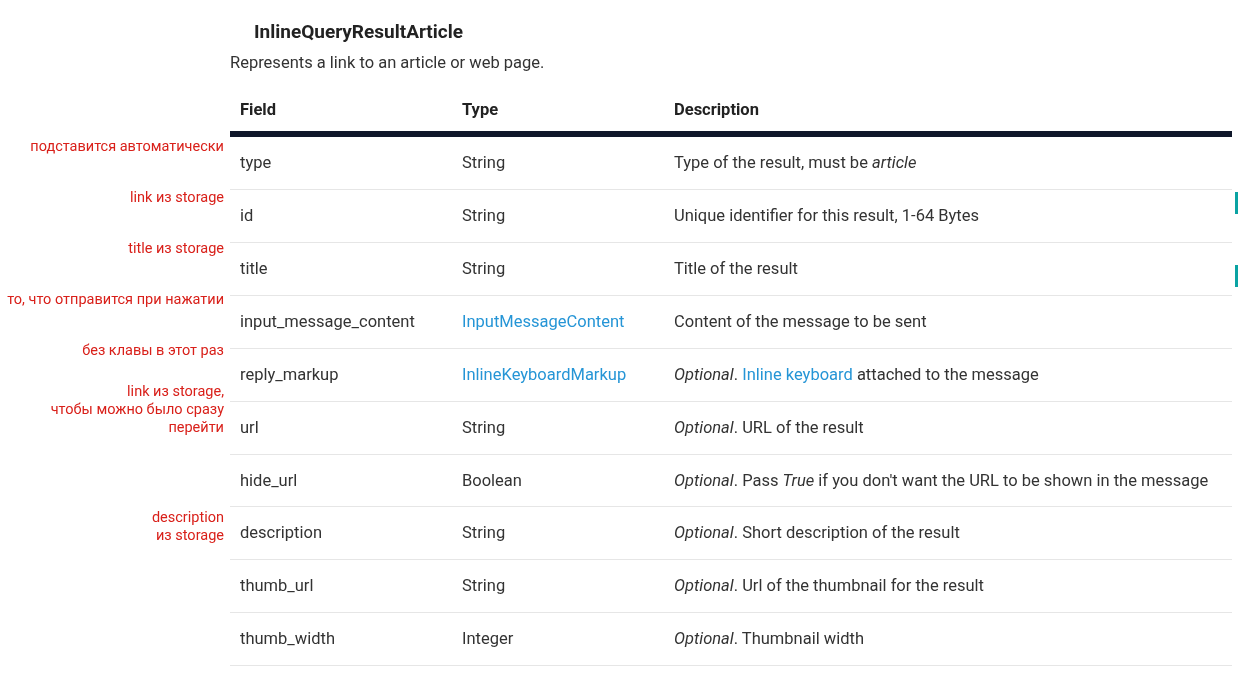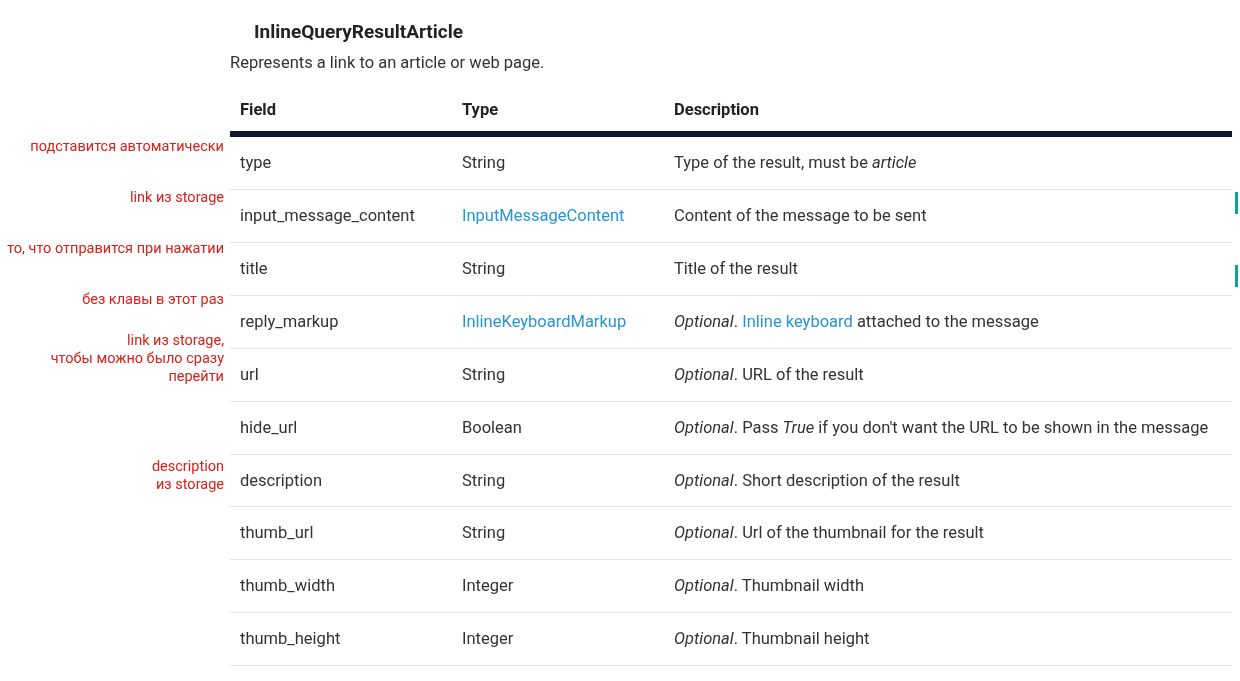--- a/index.html
+++ b/index.html
@@ -81,20 +81,21 @@
   .tickwrap { position: relative; }
 </style>
 </head>
 <body>
 
 <div class="wrap tickwrap">
   <div class="annotations" id="annot-col">
       <div style="height: 102px;"></div>
       <div class="annot" style="height: 51px;">подставится автоматически</div>
       <div class="annot" style="height: 51px;">link из storage</div>
+      <div class="annot" style="height: 51px;">title из storage</div>
       <div class="annot" style="height: 51px;">то, что отправится при нажатии</div>
       <div class="annot" style="height: 51px;">без клавы в этот раз</div>
       <div class="annot multi" style="height: 51px; padding-left: 7px;">link из storage,<br>чтобы можно было сразу перейти</div>
       <div class="annot" style="height: 75px;"></div>
       <div class="annot multi" style="height: 51px;">description<br>из storage</div>
       <div class="annot" style="height: 51px;"></div>
       <div class="annot" style="height: 51px;"></div>
       <div class="annot" style="height: 51px;"></div>
     </div>
   <div class="content">
@@ -113,28 +114,33 @@
           <th>Description</th>
         </tr>
       </thead>
       <tbody id="tbody">
           <tr>
             <td>type</td>
             <td>String</td>
             <td>Type of the result, must be <em>article</em></td>
           </tr>
           <tr>
-            <td>input_message_content</td>
-            <td><span class="link-int">InputMessageContent</span></td>
-            <td>Content of the message to be sent</td>
+            <td>id</td>
+            <td>String</td>
+            <td>Unique identifier for this result, 1-64 Bytes</td>
           </tr>
           <tr>
             <td>title</td>
             <td>String</td>
             <td>Title of the result</td>
+          </tr>
+          <tr>
+            <td>input_message_content</td>
+            <td><span class="link-int">InputMessageContent</span></td>
+            <td>Content of the message to be sent</td>
           </tr>
           <tr>
             <td>reply_markup</td>
             <td><span class="link-int">InlineKeyboardMarkup</span></td>
             <td><em>Optional</em>. <span class="link-int">Inline keyboard</span> attached to the message</td>
           </tr>
           <tr>
             <td>url</td>
             <td>String</td>
             <td><em>Optional</em>. URL of the result</td>

